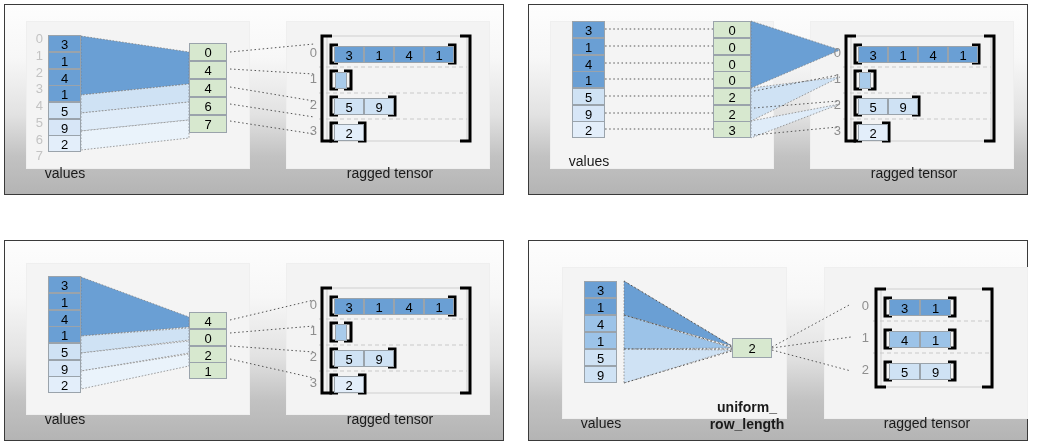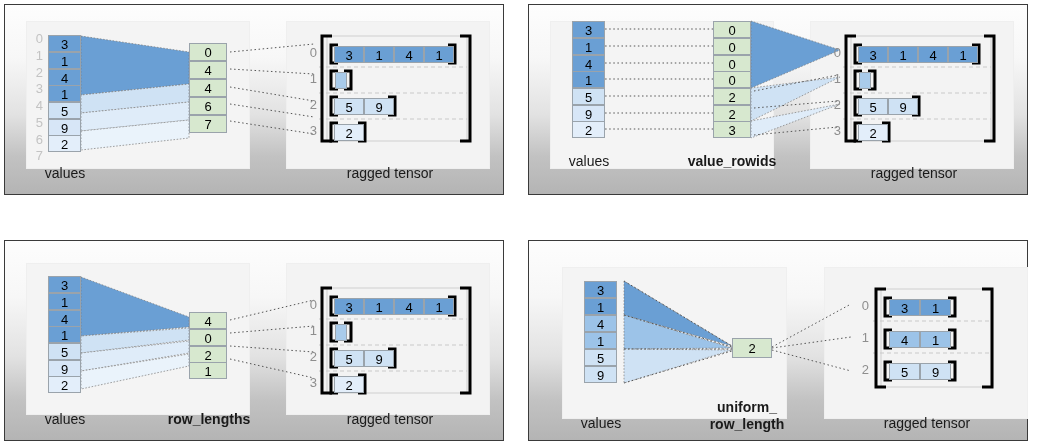--- a/index.html
+++ b/index.html
@@ -304,21 +304,20 @@
           <path class="brk" d="M8,1 L1,1 L1,19 L8,19" stroke-width="3"></path>
           <path class="brk" d="M28,1 L35,1 L35,19 L28,19" stroke-width="3"></path>
         </svg>
       <div class="cell" style="left:4px;top:2px;width:30px;height:17px;background:#e3eefa;">
           <span>2</span>
         </div>
     </div>
   </div>
 
   <div class="label" style="left:22px;top:148px;width:76px;">values</div>
-  <div class="label b" style="left:128px;top:148px;width:150px;">value_rowids</div>
   <div class="label" style="left:310px;top:160px;width:150px;">ragged tensor</div>
 </div>
 
 <div class="panel" style="left:4px;top:240px;width:500px;height:201px;">
 
   <div class="card" style="left:21px;top:22px;width:224px;height:152px;"></div>
   <div class="card right" style="left:281px;top:22px;width:204px;height:152px;"></div>
 
   <svg width="500" height="201">
     <polygon class="fan" points="76,36 76,95 184,86 184,76" fill="#6a9fd4"></polygon>
@@ -424,21 +423,20 @@
           <path class="brk" d="M8,1 L1,1 L1,19 L8,19" stroke-width="3"></path>
           <path class="brk" d="M28,1 L35,1 L35,19 L28,19" stroke-width="3"></path>
         </svg>
       <div class="cell" style="left:4px;top:2px;width:30px;height:17px;background:#e3eefa;">
           <span>2</span>
         </div>
     </div>
   </div>
 
   <div class="label" style="left:22px;top:170px;width:76px;">values</div>
-  <div class="label b" style="left:136px;top:170px;width:136px;">row_lengths</div>
   <div class="label" style="left:310px;top:170px;width:150px;">ragged tensor</div>
 </div>
 
 <div class="panel" style="left:528px;top:240px;width:500px;height:201px;">
 
   <div class="card" style="left:33px;top:26px;width:225px;height:152px;"></div>
   <div class="card right" style="left:295px;top:26px;width:204px;height:152px;"></div>
 
   <svg width="500" height="201">
     <polygon class="fan" points="95,40 95,74 203,105" fill="#6a9fd4"></polygon>

